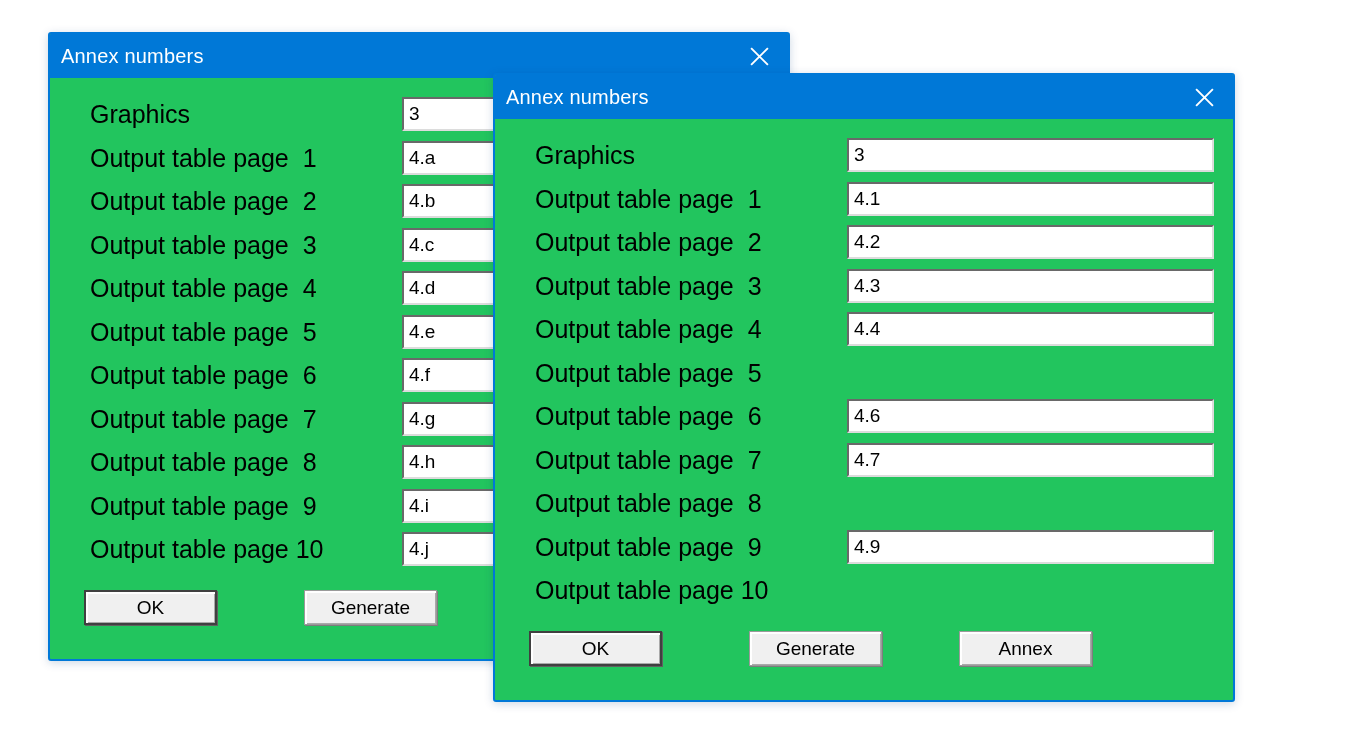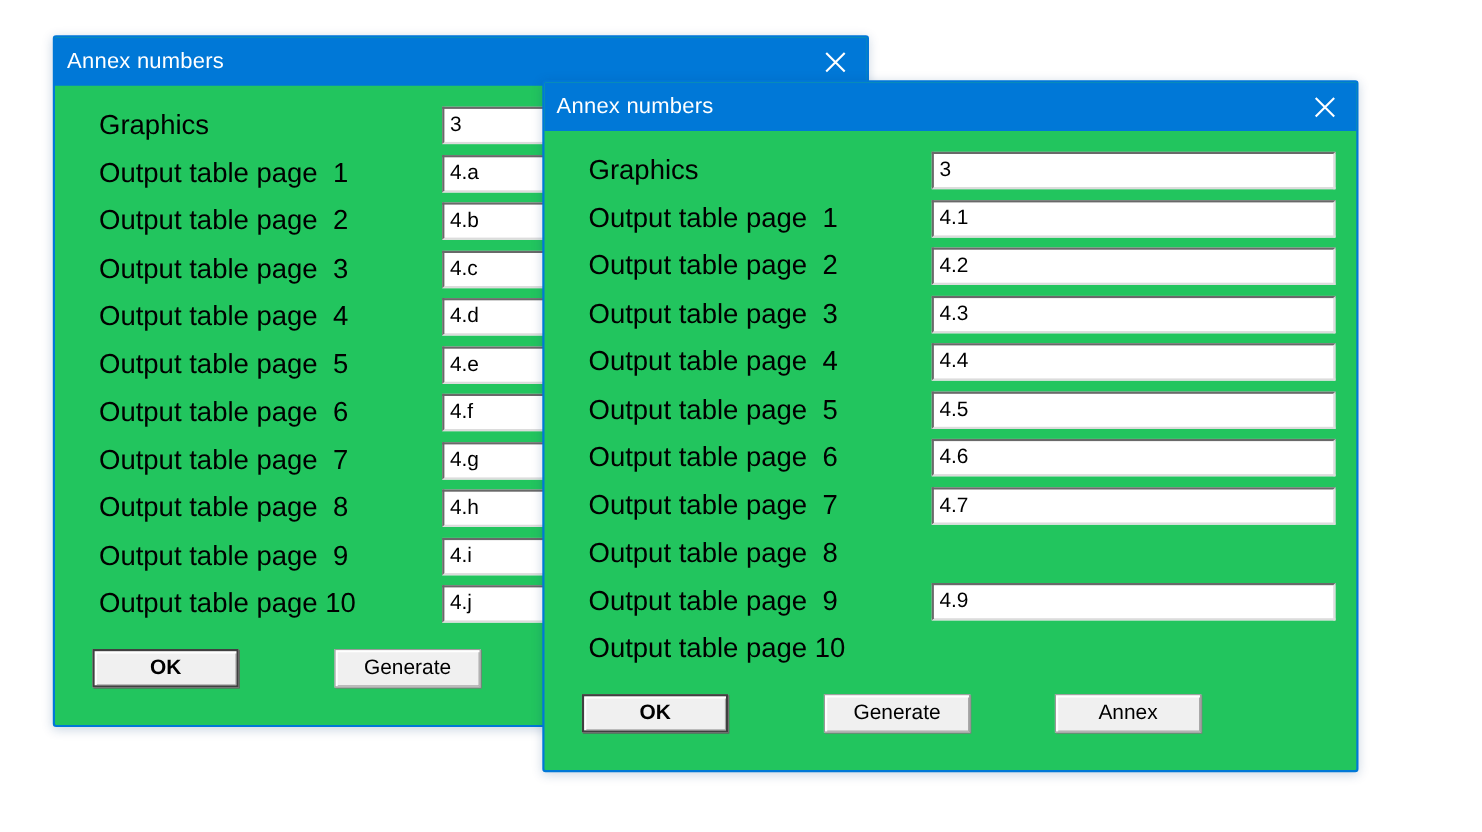--- a/index.html
+++ b/index.html
@@ -85,21 +85,20 @@
     font-size: 19px;
     color: #000000;
     display: flex; align-items: center; justify-content: center;
     padding: 0; cursor: pointer;
   }
   .btn-default {
     border: 2px solid #404040;
     box-shadow: 1px 1px 0 0 #606060,
                 inset 1px 1px 0 #ffffff, inset 2px 2px 0 #ffffff,
                 inset -1px -1px 0 #a9a9a9;
-    font-weight: bold;
   }
   
   .r0  { top: 63px; }  .r1  { top: 107px; } .r2  { top: 150px; }
   .r3  { top: 194px; padding-left: 19px; } .r4  { top: 237px; } .r5  { top: 281px; }
   .r6  { top: 324px; } .r7  { top: 368px; padding-left: 20px; } .r8  { top: 411px; }
   .r9  { top: 455px; } .r10 { top: 498px; }
   .b0 { left: 34px; } .b1 { left: 254px; } .b2 { left: 464px; }
   #dialog-back  { left: 48px;  top: 32px; z-index: 1; }
   #dialog-front { left: 493px; top: 73px; z-index: 2; }
 </style>
@@ -190,21 +189,20 @@
   <div class="row r3">
     <span class="row-label">Output table page  3</span>
     <input class="row-input" type="text" value="4.3" style="">
   </div>
   <div class="row r4">
     <span class="row-label">Output table page  4</span>
     <input class="row-input" type="text" value="4.4" style="">
   </div>
   <div class="row r5">
     <span class="row-label">Output table page  5</span>
-    <input class="row-input" type="text" value="4.5" style="">
   </div>
   <div class="row r6">
     <span class="row-label">Output table page  6</span>
     <input class="row-input" type="text" value="4.6" style="">
   </div>
   <div class="row r7">
     <span class="row-label">Output table page  7</span>
     <input class="row-input" type="text" value="4.7" style="">
   </div>
   <div class="row r8">

